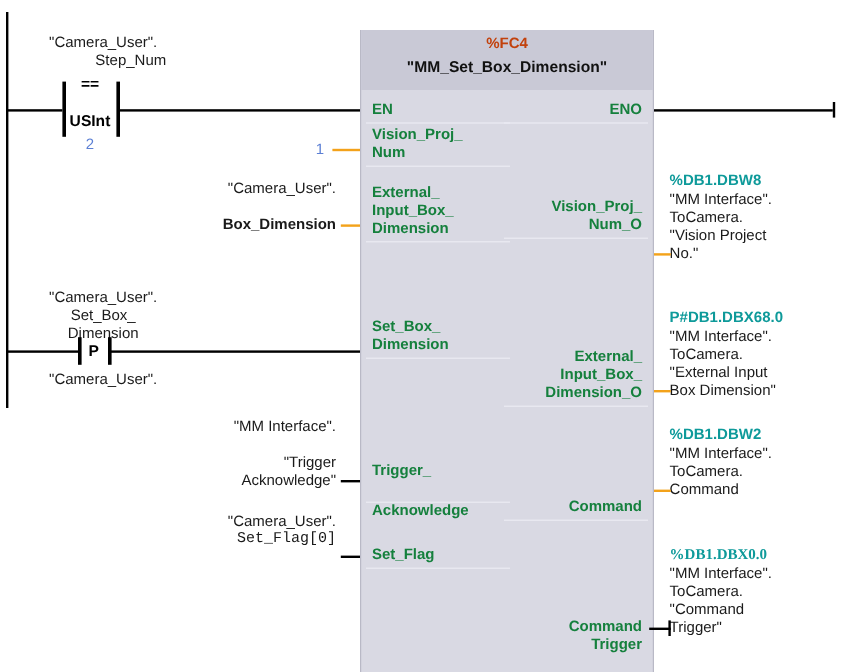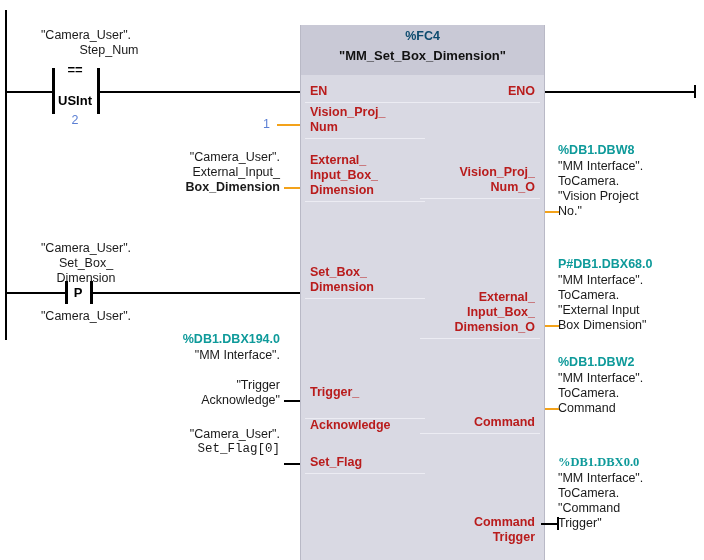--- a/index.html
+++ b/index.html
@@ -91,39 +91,39 @@
     box-sizing: border-box;
   }
   .fb-title-id {
     position: absolute;
     left: 0;
     top: 4px;
     width: 100%;
     text-align: center;
     font-size: 12.5px;
     font-weight: bold;
-    color: #0c4a6e;
+    color: #c2410c;
   }
   .fb-title-name {
     position: absolute;
     left: 0;
     top: 23px;
     width: 100%;
     text-align: center;
     font-size: 13px;
     font-weight: bold;
     color: #111111;
   }
   
   .pin {
     position: absolute;
     font-size: 12.5px;
     line-height: 15.5px;
     font-weight: bold;
-    color: #b91c1c;
+    color: #15803d;
     white-space: pre;
   }
   .pin.left  { left: 9px; text-align: left; }
   .pin.right { right: 9px; text-align: right; }
   
   .pin-sep {
     position: absolute;
     height: 1px;
     background: #ececf3;
   }
@@ -156,25 +156,23 @@
   <div class="contact-leg" style="left:90px; top:281px; height:23px;"></div>
   <div class="wire-h" style="left:92px; top:292px; width:208px;"></div>
   <div class="contact-op" style="left:65px; top:285px; width:26px;">P</div>
 
   <div class="lbl center" style="left:6px; top:309px; width:160px;">"Camera_User".</div>
 
   <div class="lbl const right" style="left:200px; top:117px; width:70px;">1</div>
   <div class="wire-h orange" style="left:277px; top:124px; width:23px;"></div>
 
   <div class="lbl right" style="left:150px; top:150px; width:130px;">"Camera_User".</div>
-  <div class="lbl right" style="left:150px; top:165px; width:130px;">External_Input_</div>
   <div class="lbl right" style="left:150px; top:180px; width:130px;font-weight:bold;">Box_Dimension</div>
   <div class="wire-h orange" style="left:284px; top:187px; width:16px;"></div>
 
-  <div class="lbl addr right" style="left:150px; top:332px; width:130px;">%DB1.DBX194.0</div>
   <div class="lbl right" style="left:150px; top:348px; width:130px;">"MM Interface".</div>
   <div class="lbl right" style="left:150px; top:378px; width:130px;">"Trigger</div>
   <div class="lbl right" style="left:150px; top:393px; width:130px;">Acknowledge"</div>
   <div class="wire-h" style="left:284px; top:400px; width:16px;"></div>
 
   <div class="lbl right" style="left:150px; top:427px; width:130px;">"Camera_User".</div>
   <div class="lbl right" style="left:150px; top:442px; width:130px;font-family:Liberation Mono, monospace;">Set_Flag[0]</div>
   <div class="wire-h" style="left:284px; top:463px; width:16px;"></div>
 
   <div class="fb">

